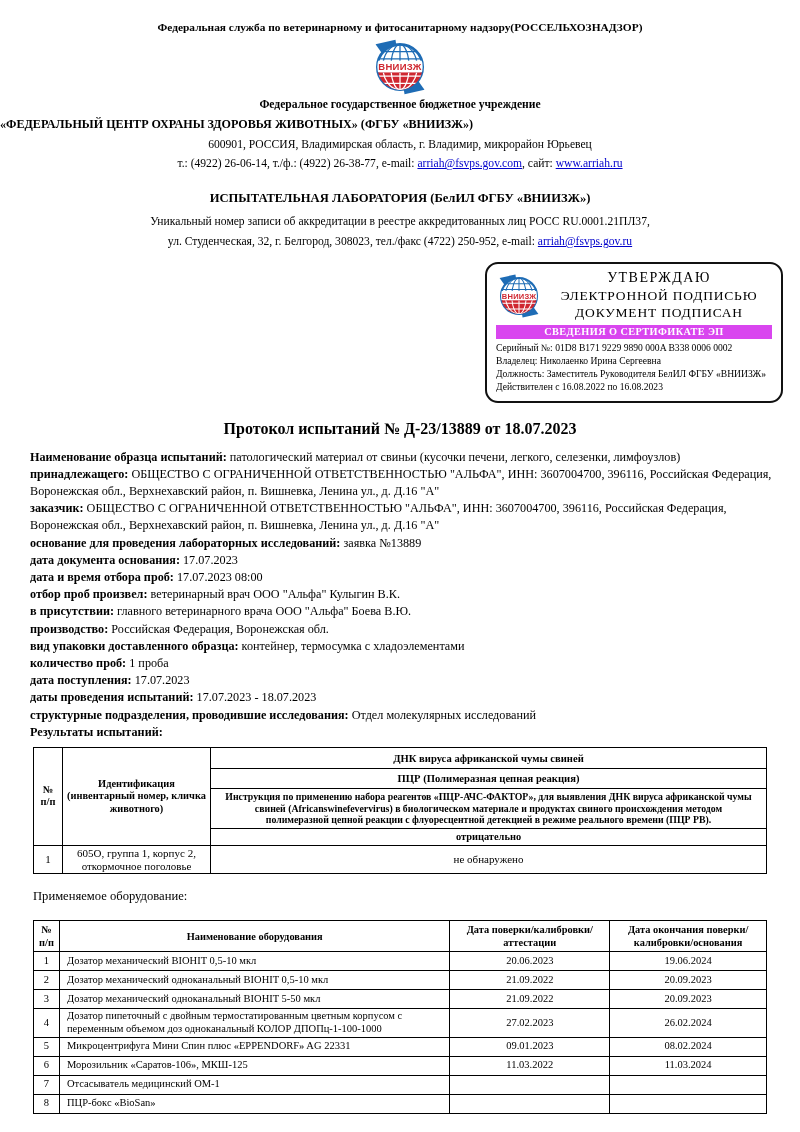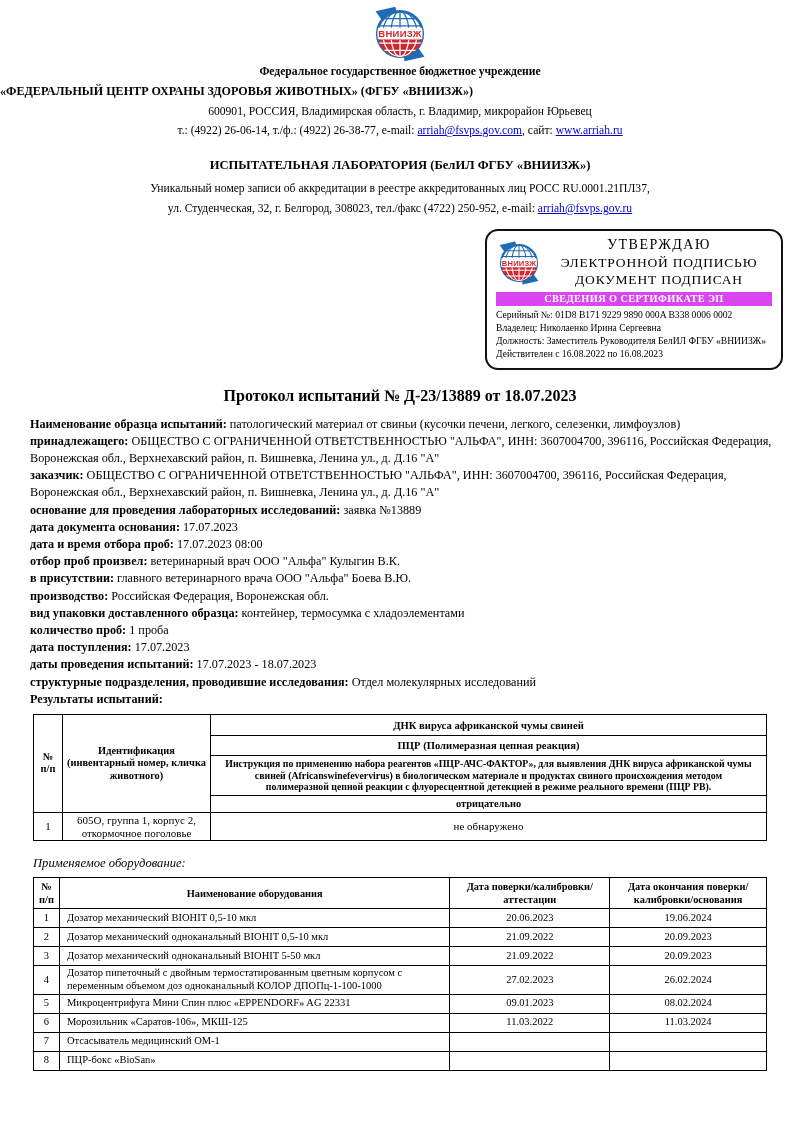--- a/index.html
+++ b/index.html
@@ -42,21 +42,21 @@
   .res-table td { text-align:center; }
   .res-head  { font-weight:bold; font-size:10.4px; line-height:12.5px; }
   .res-test  { font-weight:bold; font-size:10.6px; height:21px; }
   .res-meth  { font-weight:bold; font-size:10.6px; height:20px;margin-top:37px; }
   .res-instr { font-weight:bold; font-size:9.8px; line-height:11.6px; padding:2px 12px; }
   .res-norm  { font-weight:bold; font-size:10.4px; height:17px; }
   .res-data  { font-size:11px; line-height:12.8px; height:26px; }
   .col-num  { width:29px; }
   .col-id   { width:148px; }
 
-  .equip-heading { margin:15px 0 6px 33px; font-size:12.6px;font-style:italic; }
+  .equip-heading { margin:15px 0 16px 33px; font-size:12.6px; }
   .equip-table th { font-weight:bold; font-size:10.4px; line-height:13px; text-align:center; padding:2px 4px; }
   .equip-table td { font-size:10.5px; line-height:12.6px; height:19px; }
   .eq-num  { width:26px; text-align:center; }
   .eq-name { width:391px; text-align:left; padding-left:7px; }
   .eq-date { width:160px; text-align:center; }
   .eq-date2{ width:157px; text-align:center; }
 </style>
 </head>
 <body>
 
@@ -90,20 +90,21 @@
           <line x1="4" y1="50" x2="60" y2="50"></line>
         </g>
       </g>
       <text x="32" y="35.5" text-anchor="middle" font-family="Liberation Sans, sans-serif" font-size="10.5" font-weight="bold" fill="#cf2730" letter-spacing="0.3">ВНИИЗЖ</text>
     </symbol>
   </defs>
 </svg>
 
 <div class="page">
 
+  <div class="agency">Федеральная служба по ветеринарному и фитосанитарному надзору(РОССЕЛЬХОЗНАДЗОР)</div>
 
   <svg class="logo-main">
       <use href="#vniizh-logo"></use>
     </svg>
 
   <div class="org-type">Федеральное государственное бюджетное учреждение</div>
   <div class="org-name">«ФЕДЕРАЛЬНЫЙ ЦЕНТР ОХРАНЫ ЗДОРОВЬЯ ЖИВОТНЫХ» (ФГБУ «ВНИИЗЖ»)</div>
   <div class="org-addr">600901, РОССИЯ, Владимирская область, г. Владимир, микрорайон Юрьевец</div>
 
   <div class="contact">

